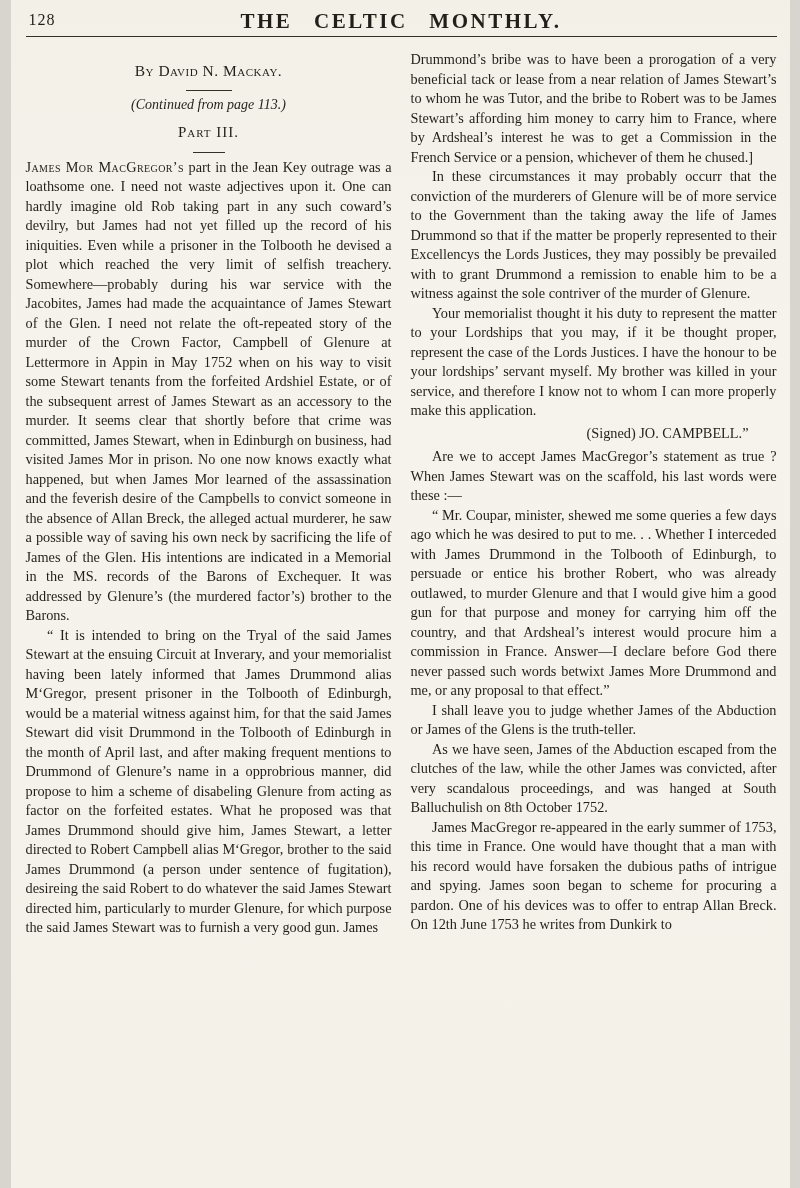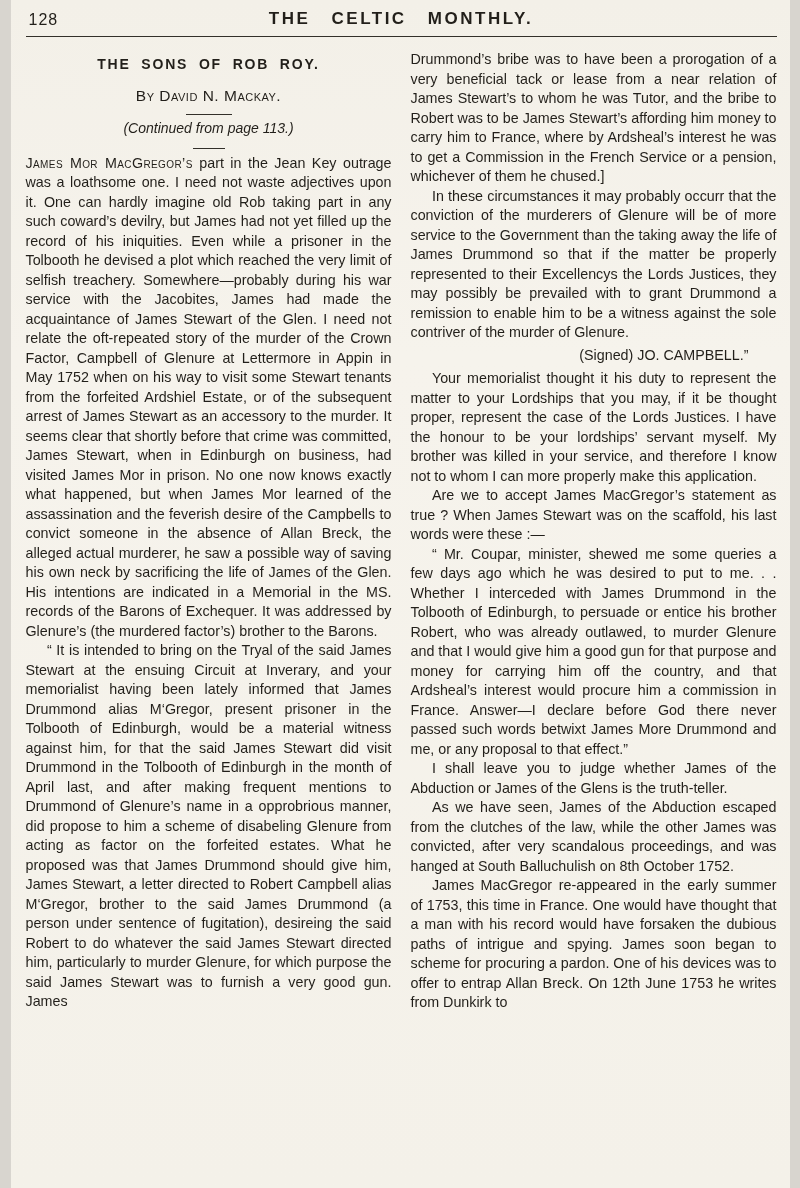--- a/index.html
+++ b/index.html
@@ -3,27 +3,27 @@
 <meta charset="utf-8">
 <style>
   * { box-sizing: border-box; }
   html, body { margin: 0; padding: 0; }
   body { background: #d8d5cf; }
   .page {
     width: 779px; height: 1188px; margin: 0 auto;
     background: #f5f2eb;
     background-image: linear-gradient(180deg, #f3f0e8 0%, #f6f3ec 30%, #f4f1e9 100%);
     color: #221f1a;
-    font-family: Liberation Sans, sans-serif;
+    font-family: Liberation Serif, serif;
     padding: 7px 13px 8px 15px;
     overflow: hidden;
   }
   .masthead { position: relative; height: 24px; margin-top: 2px; }
   .page-number { position: absolute; left: 3px; top: 2px; font-size: 16px; letter-spacing: 1px; }
-  .journal-title { text-align: center; font-weight: 700; font-size: 17px; letter-spacing: 2.5px; word-spacing: 14px; }
+  .journal-title { text-align: center; font-weight: 700; font-size: 21px; letter-spacing: 2.5px; word-spacing: 14px; }
   .masthead-rule { border: 0; border-top: 1.6px solid #33302a; margin: 3px 0 0; }
   .columns { display: flex; gap: 19px; margin-top: 13px; }
   .col { width: 50%; font-size: 14.3px; line-height: 19.5px; text-align: justify; }
   .article-title { margin: 5px 0 0; text-align: center; font-size: 14px; font-weight: 700; letter-spacing: 1.8px; word-spacing: 5px; }
   .byline { margin-top: 11px; text-align: center; font-size: 15.5px; font-variant: small-caps; letter-spacing: 0.5px; }
   .rule-short { width: 46px; border: 0; border-top: 1.3px solid #33302a; margin: 9px auto 0; }
   .rule-tiny { width: 32px; }
   .continued { margin-top: 4px; text-align: center; font-style: italic; font-size: 14px; }
   .part { margin-top: 9px; text-align: center; font-size: 15px; font-variant: small-caps; letter-spacing: 1px; }
   .body-text { margin-top: 5px; }
@@ -40,37 +40,37 @@
 
   <header class="masthead">
     <span class="page-number">128</span>
     <div class="journal-title">THE CELTIC MONTHLY.</div>
   </header>
   <hr class="masthead-rule">
 
   <div class="columns">
 
     <div class="col">
-      <h2 class="article-title">THE SONS OF ROB ROY.</h2>
       <div class="byline">By David N. Mackay.</div>
       <hr class="rule-short">
       <div class="continued">(Continued from page 113.)</div>
+      <div class="part">Part III.</div>
       <hr class="rule-short rule-tiny">
       <div class="body-text">
           <p class="para noindent"><span class="lead-caps">James Mor MacGregor’s</span> part in the Jean Key outrage was a loathsome one.  I need not waste adjectives upon it.  One can hardly imagine old Rob taking part in any such coward’s devilry, but James had not yet filled up the record of his iniquities.  Even while a prisoner in the Tolbooth he devised a plot which reached the very limit of selfish treachery.  Somewhere—probably during his war service with the Jacobites, James had made the acquaintance of James Stewart of the Glen.  I need not relate the oft-repeated story of the murder of the Crown Factor, Campbell of Glenure at Lettermore in Appin in May 1752 when on his way to visit some Stewart tenants from the forfeited Ardshiel Estate, or of the subsequent arrest of James Stewart as an accessory to the murder.  It seems clear that shortly before that crime was committed, James Stewart, when in Edinburgh on business, had visited James Mor in prison.  No one now knows exactly what happened, but when James Mor learned of the assassination and the feverish desire of the Campbells to convict someone in the absence of Allan Breck, the alleged actual murderer, he saw a possible way of saving his own neck by sacrificing the life of James of the Glen.  His intentions are indicated in a Memorial in the MS. records of the Barons of Exchequer.  It was addressed by Glenure’s (the murdered factor’s) brother to the Barons.</p>
           <p class="para">“ It is intended to bring on the Tryal of the said James Stewart at the ensuing Circuit at Inverary, and your memorialist having been lately informed that James Drummond alias M‘Gregor, present prisoner in the Tolbooth of Edinburgh, would be a material witness against him, for that the said James Stewart did visit Drummond in the Tolbooth of Edinburgh in the month of April last, and after making frequent mentions to Drummond of Glenure’s name in a opprobrious manner, did propose to him a scheme of disabeling Glenure from acting as factor on the forfeited estates.  What he proposed was that James Drummond should give him, James Stewart, a letter directed to Robert Campbell alias M‘Gregor, brother to the said James Drummond (a person under sentence of fugitation), desireing the said Robert to do whatever the said James Stewart directed him, particularly to murder Glenure, for which purpose the said James Stewart was to furnish a very good gun.  James</p>
         </div>
     </div>
 
     <div class="col">
       <div class="body-text right-text">
           <p class="para noindent">Drummond’s bribe was to have been a prorogation of a very beneficial tack or lease from a near relation of James Stewart’s to whom he was Tutor, and the bribe to Robert was to be James Stewart’s affording him money to carry him to France, where by Ardsheal’s interest he was to get a Commission in the French Service or a pension, whichever of them he chused.]</p>
           <p class="para">In these circumstances it may probably occurr that the conviction of the murderers of Glenure will be of more service to the Government than the taking away the life of James Drummond so that if the matter be properly represented to their Excellencys the Lords Justices, they may possibly be prevailed with to grant Drummond a remission to enable him to be a witness against the sole contriver of the murder of Glenure.</p>
+          <p class="para">Your memorialist thought it his duty to represent the matter to your Lordships that you may, if it be thought proper, represent the case of the Lords Justices.  I have the honour to be your lordships’ servant myself.  My brother was killed in your service, and therefore I know not to whom I can more properly make this application.</p>
           <p class="para signed">(Signed)  JO. CAMPBELL.”</p>
-          <p class="para">Your memorialist thought it his duty to represent the matter to your Lordships that you may, if it be thought proper, represent the case of the Lords Justices.  I have the honour to be your lordships’ servant myself.  My brother was killed in your service, and therefore I know not to whom I can more properly make this application.</p>
           <p class="para">Are we to accept James MacGregor’s statement as true ?  When James Stewart was on the scaffold, his last words were these :—</p>
           <p class="para">“ Mr. Coupar, minister, shewed me some queries a few days ago which he was desired to put to me. . .  Whether I interceded with James Drummond in the Tolbooth of Edinburgh, to persuade or entice his brother Robert, who was already outlawed, to murder Glenure and that I would give him a good gun for that purpose and money for carrying him off the country, and that Ardsheal’s interest would procure him a commission in France.  Answer—I declare before God there never passed such words betwixt James More Drummond and me, or any proposal to that effect.”</p>
           <p class="para">I shall leave you to judge whether James of the Abduction or James of the Glens is the truth-teller.</p>
           <p class="para">As we have seen, James of the Abduction escaped from the clutches of the law, while the other James was convicted, after very scandalous proceedings, and was hanged at South Balluchulish on 8th October 1752.</p>
           <p class="para">James MacGregor re-appeared in the early summer of 1753, this time in France.  One would have thought that a man with his record would have forsaken the dubious paths of intrigue and spying.  James soon began to scheme for procuring a pardon.  One of his devices was to offer to entrap Allan Breck.  On 12th June 1753 he writes from Dunkirk to</p>
         </div>
     </div>
 
   </div>
 </div>

